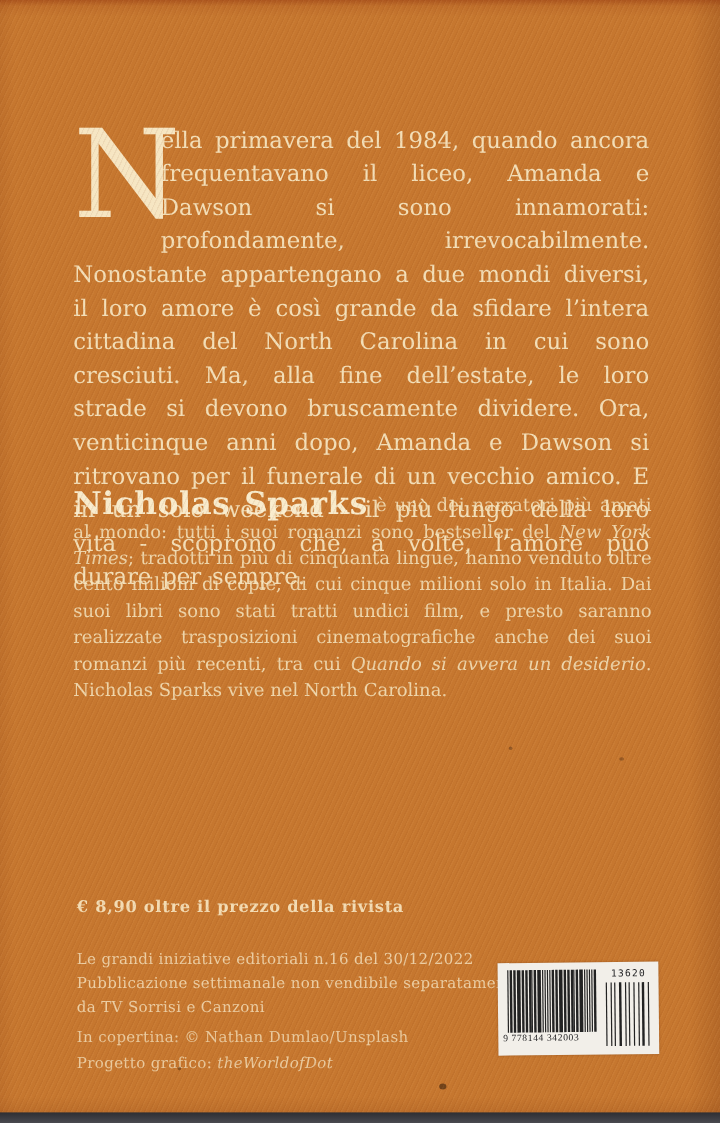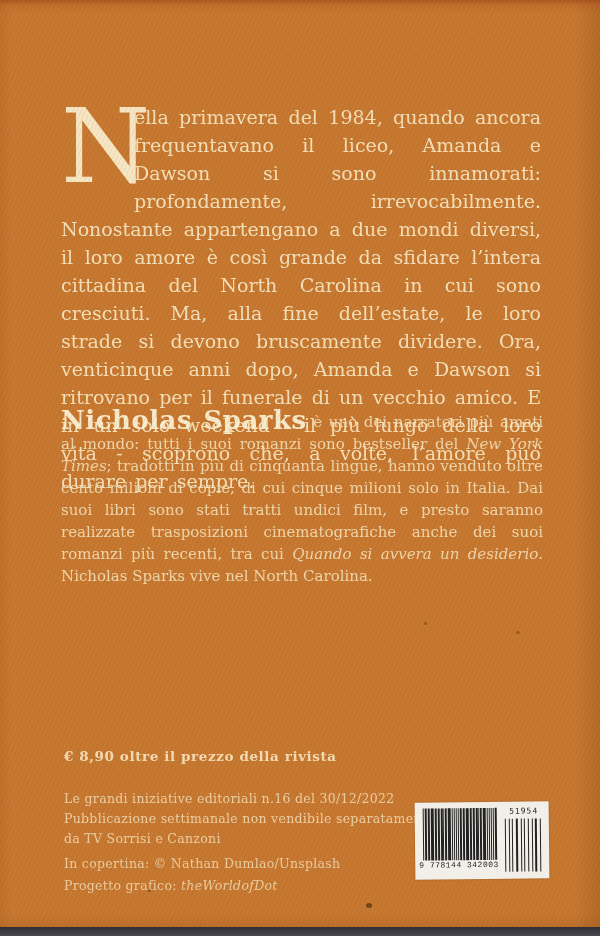--- a/index.html
+++ b/index.html
@@ -72,21 +72,21 @@
     position:absolute;left:8px;top:6px;width:74px;height:52px;
     display:flex;align-items:stretch;justify-content:space-between;
   }
   .addon-bars{
     position:absolute;left:90px;top:17px;width:36px;height:53px;
     display:flex;align-items:stretch;justify-content:space-between;
   }
   .bar{background:#222;height:100%;}
   .main-number{
     position:absolute;left:4px;top:58px;width:84px;
-    font-family:Liberation Mono, monospace;
+    font-family:Liberation Serif, serif;
     font-size:8px;letter-spacing:.5px;white-space:nowrap;
   }
   .addon-number{
     position:absolute;left:89px;top:5px;width:40px;text-align:center;
     font-family:"DejaVu Sans Mono","Liberation Mono",monospace;
     font-size:8px;letter-spacing:1px;white-space:nowrap;
   }
   
   .bottom-strip{
     position:absolute;left:0;bottom:0;width:600px;height:9px;
@@ -150,21 +150,21 @@
         <div class="bar" style="width: 1px;"></div>
         <div class="bar" style="width: 2px;"></div>
         <div class="bar" style="width: 3px;"></div>
         <div class="bar" style="width: 1px;"></div>
         <div class="bar" style="width: 1px;"></div>
         <div class="bar" style="width: 1px;"></div>
         <div class="bar" style="width: 1px;"></div>
         <div class="bar" style="width: 2px;"></div>
       </div>
     <div class="main-number">9 778144 342003</div>
-    <div class="addon-number">51954</div>
+    <div class="addon-number">13620</div>
     <div class="addon-bars" id="addon-bars">
         <div class="bar" style="width: 1px;"></div>
         <div class="bar" style="width: 1px;"></div>
         <div class="bar" style="width: 1px;"></div>
         <div class="bar" style="width: 2px;"></div>
         <div class="bar" style="width: 1px;"></div>
         <div class="bar" style="width: 1px;"></div>
         <div class="bar" style="width: 1px;"></div>
         <div class="bar" style="width: 1px;"></div>
         <div class="bar" style="width: 2px;"></div>

